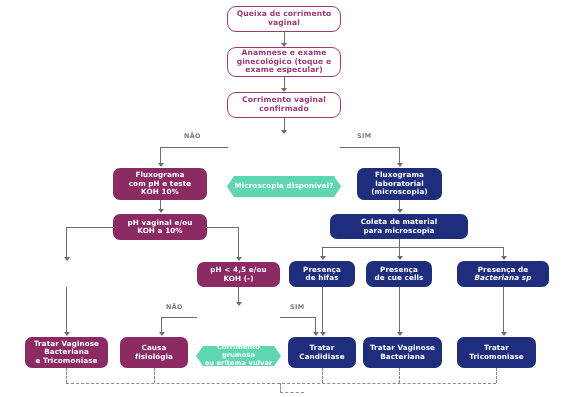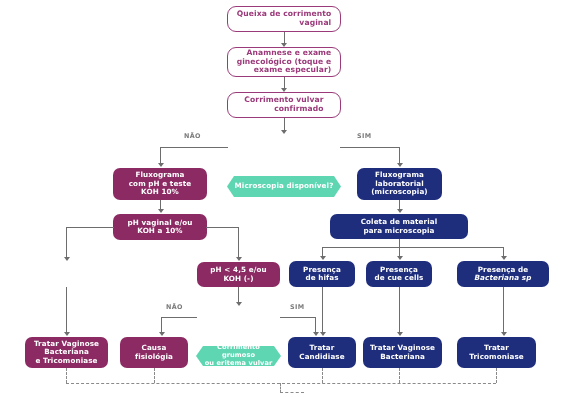--- a/index.html
+++ b/index.html
@@ -31,21 +31,20 @@
     white-space:pre-line;
   }
 
   
   .n-outline{
     background:#ffffff;
     border:1.4px solid #9B3A7A;
     color:#9B3A7A;
     font-size:7.6px;
     border-radius:9px;
-    text-align:right;
   }
   
   .n-magenta{
     background:#8B2A63;
     color:#ffffff;
     font-size:7.2px;
   }
   
   .n-navy{
     background:#1E2D7C;
@@ -107,21 +106,21 @@
   <div class="ln lv" style="left:283.5px;top:32px;height:13px;"></div>
   <div class="arrow" style="left:281px;top:43px;"></div>
 
   <div class="node n-outline" style="left:227px;top:47px;width:114px;height:30px;">Anamnese e exame
 ginecológico (toque e
 exame especular)</div>
 
   <div class="ln lv" style="left:283.5px;top:77px;height:13px;"></div>
   <div class="arrow" style="left:281px;top:88px;"></div>
 
-  <div class="node n-outline" style="left:227px;top:92px;width:114px;height:26px;">Corrimento vulvar
+  <div class="node n-outline" style="left:227px;top:92px;width:114px;height:26px;">Corrimento vaginal
 confirmado</div>
 
   <div class="ln lv" style="left:283.5px;top:118px;height:14px;"></div>
   <div class="arrow" style="left:281px;top:130px;"></div>
 
   <div class="node n-hex" style="left:227px;top:137px;width:114px;height:21px;">Microscopia disponível?</div>
 
   <div class="ln lh" style="left:160px;top:147px;width:68px;"></div>
   <div class="ln lv" style="left:160px;top:147px;height:18px;"></div>
   <div class="arrow" style="left:157.5px;top:163px;"></div>

